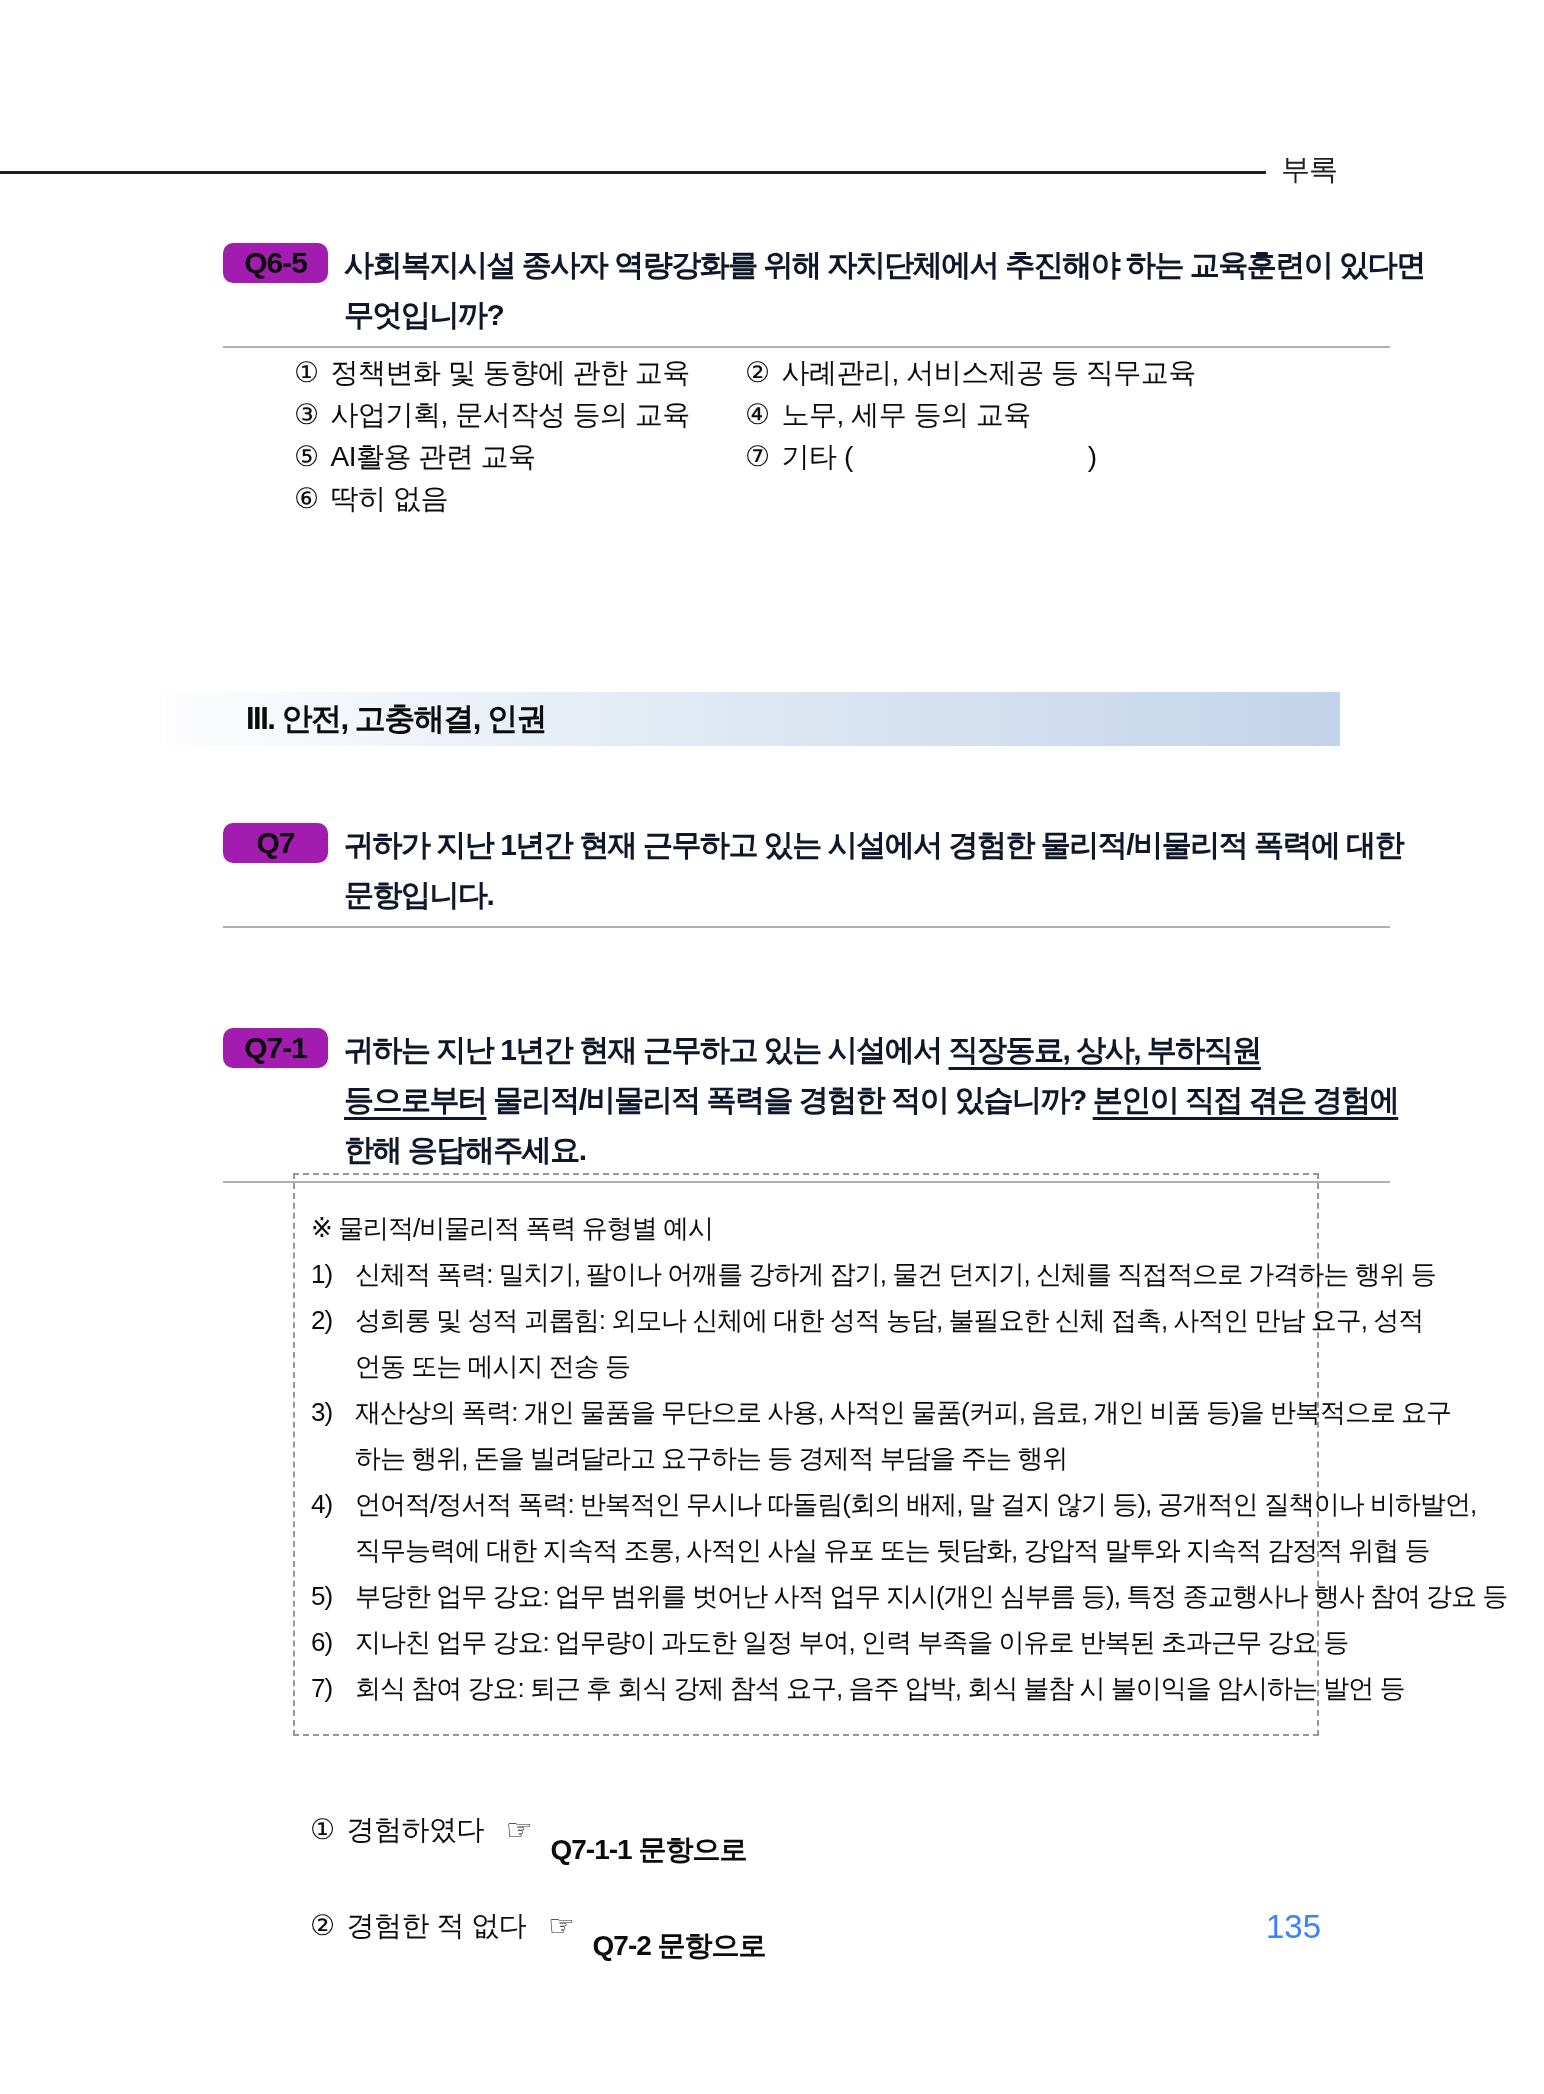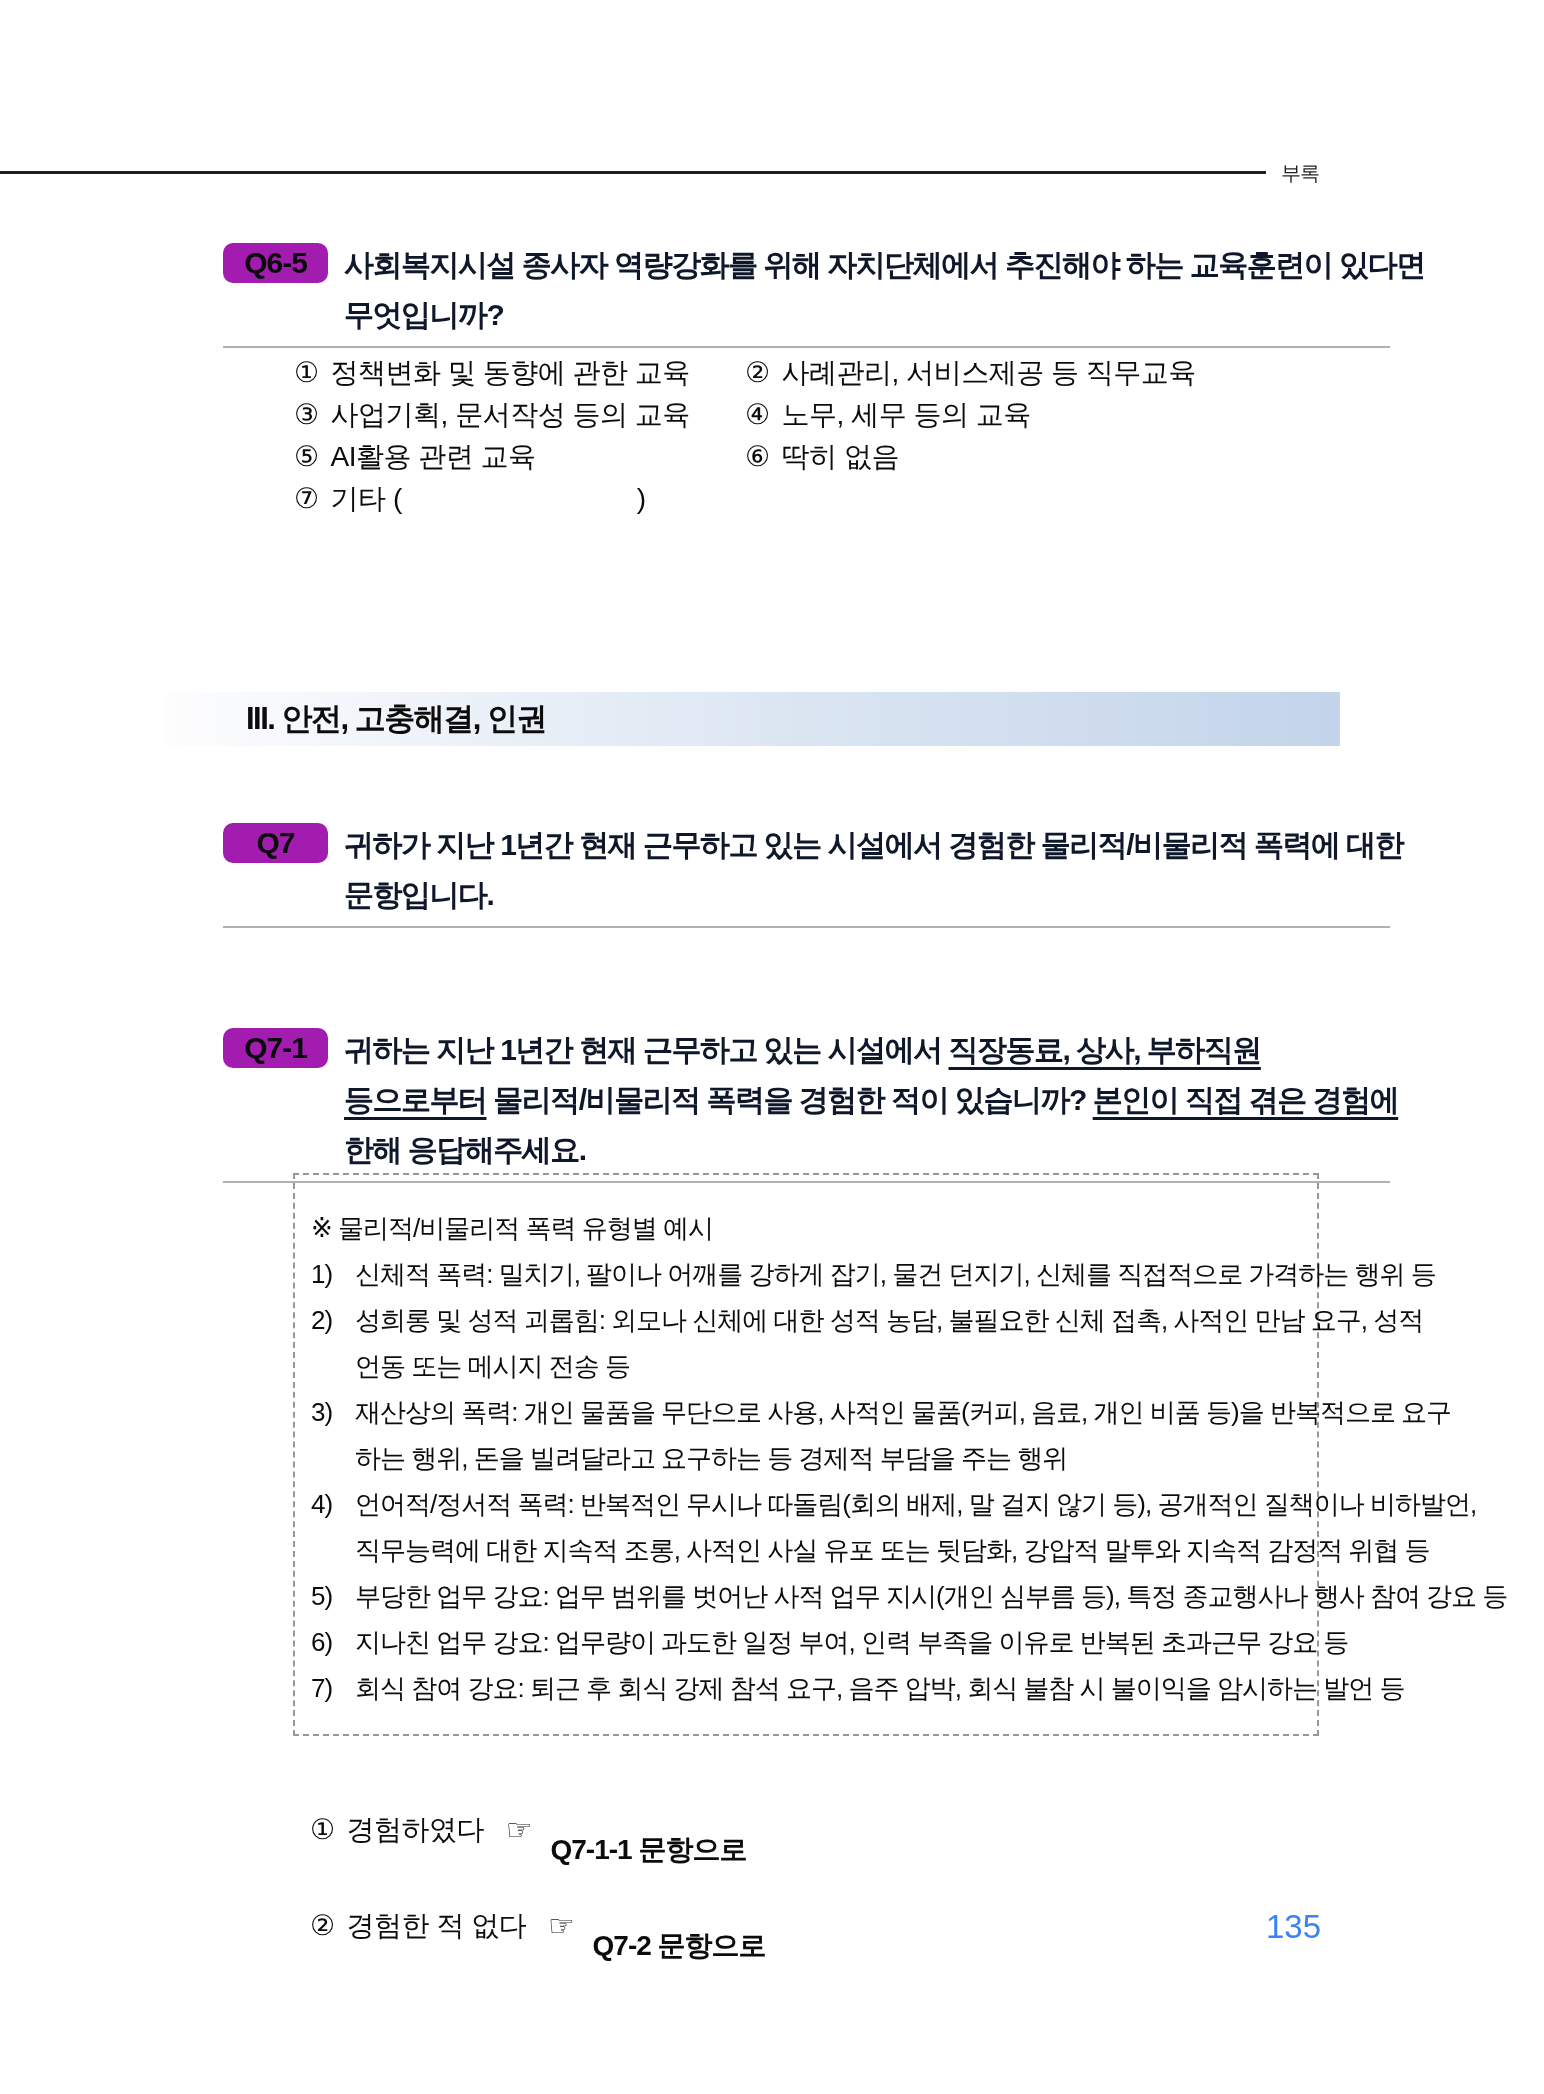--- a/index.html
+++ b/index.html
@@ -7,21 +7,21 @@
     position:relative;
     width:1544px;height:2094px;
     background:#ffffff;
     margin:0 auto;
     font-family:"Liberation Sans","DejaVu Sans",sans-serif;
     color:#111;
     overflow:hidden;
   }
   
   .top-rule{position:absolute;top:171px;left:0;width:1266px;height:3px;background:#1f1f1f;}
-  .appendix{position:absolute;top:160px;left:1281px;font-size:20px;letter-spacing:-1px;color:#222;text-align:right;}
+  .appendix{position:absolute;top:150px;left:1281px;font-size:29px;letter-spacing:-1px;color:#222;text-align:right;}
 
   
   .qblock{position:absolute;left:223px;width:1167px;}
   .qrow{display:flex;align-items:flex-start;}
   .qbadge{
     flex:0 0 auto;
     min-width:105px;height:40px;
     margin-top:3px;
     display:inline-flex;align-items:center;justify-content:center;
     background:#a21caf;border-radius:10px;
@@ -113,24 +113,24 @@
     <div class="opt">
       <span class="num">③</span><span>사업기획, 문서작성 등의 교육</span>
     </div>
     <div class="opt">
       <span class="num">④</span><span>노무, 세무 등의 교육</span>
     </div>
     <div class="opt">
       <span class="num">⑤</span><span>AI활용 관련 교육</span>
     </div>
     <div class="opt">
+      <span class="num">⑦</span><span>기타 (</span><span class="paren-gap"></span><span>)</span>
+    </div>
+    <div class="opt">
       <span class="num">⑥</span><span>딱히 없음</span>
-    </div>
-    <div class="opt">
-      <span class="num">⑦</span><span>기타 (</span><span class="paren-gap"></span><span>)</span>
     </div>
   </div>
 
   <div class="section-band">
     <span>III. 안전, 고충해결, 인권</span>
   </div>
 
   <section class="qblock q7">
     <div class="qrow">
       <div class="qbadge">Q7</div>

